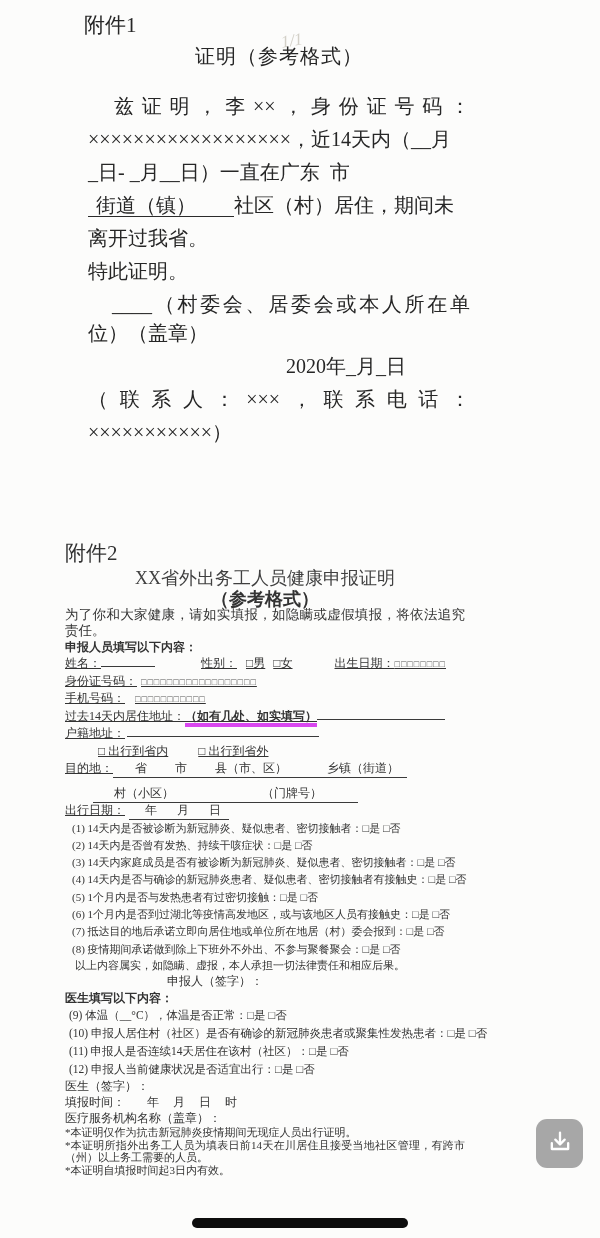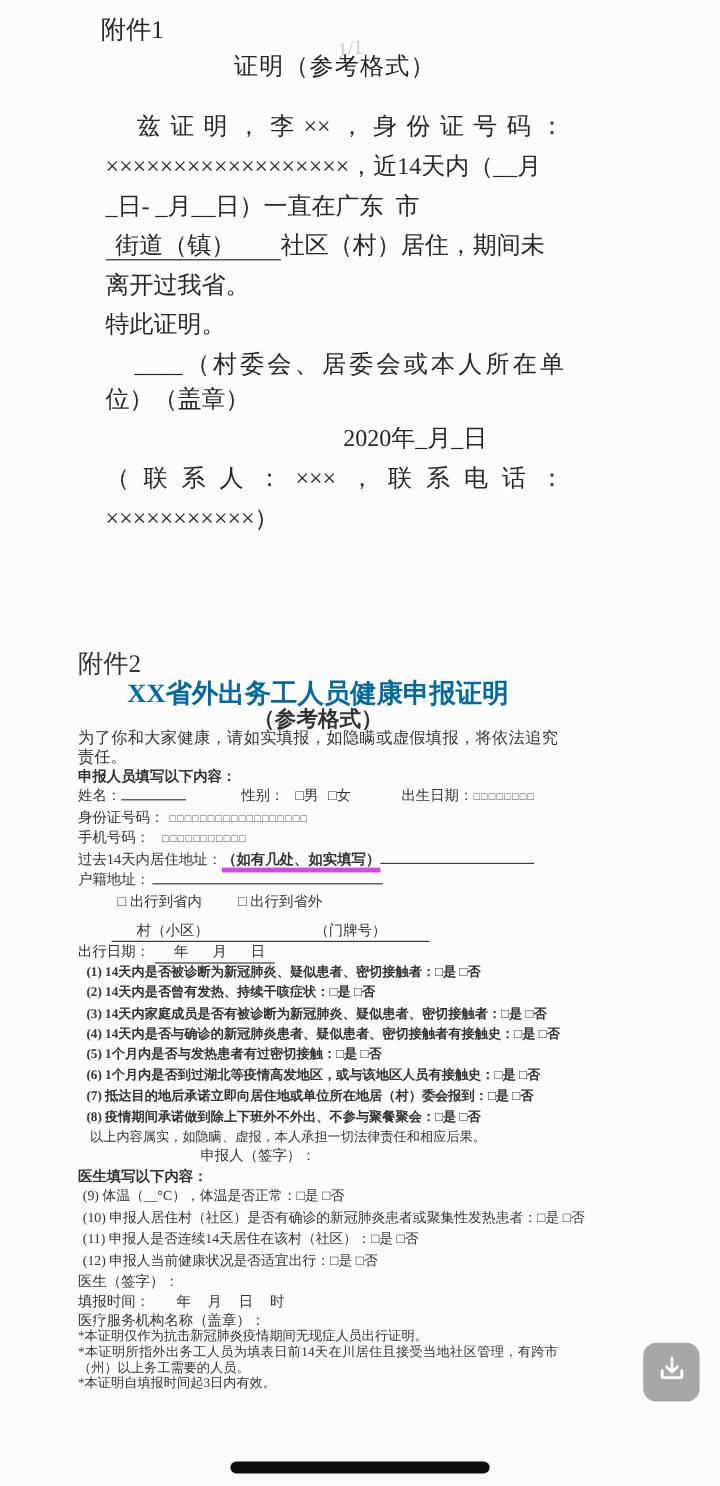--- a/index.html
+++ b/index.html
@@ -20,32 +20,32 @@
   .a1-body{margin-top:21px;}
   .stretch{text-align:justify;text-align-last:justify;}
   .ind{text-indent:26px;}
   .u1{border-bottom:1.5px solid #2a2a2a;padding:0 38px 0 8px;}
   .issuer{margin-top:38px;text-align:justify;text-indent:24px;}
   .a1-date{margin-top:0;padding-left:198px;line-height:29px;}
   
   .att2{position:absolute;left:65px;top:541px;width:400px;color:#333;}
   .att2 div{margin:0;}
   .a2-label{font-size:21px;line-height:24px;}
-  .a2-title{font-size:22px;font-weight:bold;text-align:center;margin-top:15px;line-height:26px;color:#0369a1;}
+  .a2-title{font-size:18px;font-weight:normal;text-align:center;margin-top:15px;line-height:26px;color:#404040;}
   .a2-sub{font-size:18px;font-weight:bold;text-align:center;margin-top:2px;line-height:16px;}
   .a2-intro{font-size:13.5px;line-height:16px;text-align:justify;margin-top:5px;}
   .a2-seclabel{font-size:12px;font-weight:bold;margin-top:8px;line-height:16px;}
-  .row{font-size:12px;height:17.5px;white-space:nowrap;}
+  .row{font-size:12px;height:17.5px;white-space:nowrap;text-decoration:underline;}
   .gap-top{margin-top:7px !important;}
   .bl{display:inline-block;border-bottom:1px solid #3a3a3a;height:10px;}
   .ul{border-bottom:4px solid #d946ef;}
   .uline{display:inline-block;border-bottom:1px solid #3a3a3a;}
   .boxes{font-size:9px;letter-spacing:1px;color:#555;}
   .hint{font-weight:bold;}
-  .q{font-size:11px;line-height:17.3px;padding-left:7px;white-space:nowrap;font-weight:bold;}
+  .q{font-size:11px;line-height:17.3px;padding-left:7px;white-space:nowrap;}
   .decl{font-size:11px;margin-top:1px;padding-left:10px;}
   .sign{font-size:12px;margin-top:8px;padding-left:102px;}
   .doc-label{font-size:12px;font-weight:bold;margin-top:6px;line-height:16px;}
   .q2{font-size:11.5px;line-height:18px;padding-left:4px;white-space:nowrap;}
   .doc-sign{font-size:12px;margin-top:2px;line-height:16px;}
   .fill-time{font-size:12px;margin-top:4px;line-height:16px;}
   .org{font-size:12px;margin-top:3px;line-height:16px;}
   .note{font-size:11px;line-height:12.8px;margin-top:2px;text-align:justify;}
   .note-first{margin-top:5px;}
   .dp{display:inline-block;}
@@ -101,20 +101,23 @@
   </div>
 
   <div class="row">
     <span>户籍地址：</span><span class="bl" style="width:192px;margin-left:2px"></span>
   </div>
 
   <div class="row">
     <span style="padding-left:33px">□ 出行到省内</span><span style="margin-left:30px">□ 出行到省外</span>
   </div>
 
+  <div class="row">
+    <span>目的地：</span><span class="uline"><span class="dp" style="margin-left:22px">省</span><span class="dp" style="margin-left:28px">市</span><span class="dp" style="margin-left:28px">县（市、区）</span><span class="dp" style="margin-left:40px;margin-right:8px">乡镇（街道）</span></span>
+  </div>
 
   <div class="row gap-top">
     <span class="uline" style="margin-left:28px"><span class="dp" style="margin-left:21px">村（小区）</span><span class="dp" style="margin-left:88px">（门牌号）</span><span class="dp" style="margin-right:36px"></span></span>
   </div>
 
   <div class="row">
     <span>出行日期：</span><span class="uline" style="margin-left:4px"><span class="dp" style="margin-left:16px">年</span><span class="dp" style="margin-left:20px">月</span><span class="dp" style="margin-left:20px;margin-right:8px">日</span></span>
   </div>
 
   <div class="q">(1) 14天内是否被诊断为新冠肺炎、疑似患者、密切接触者：□是  □否</div>

